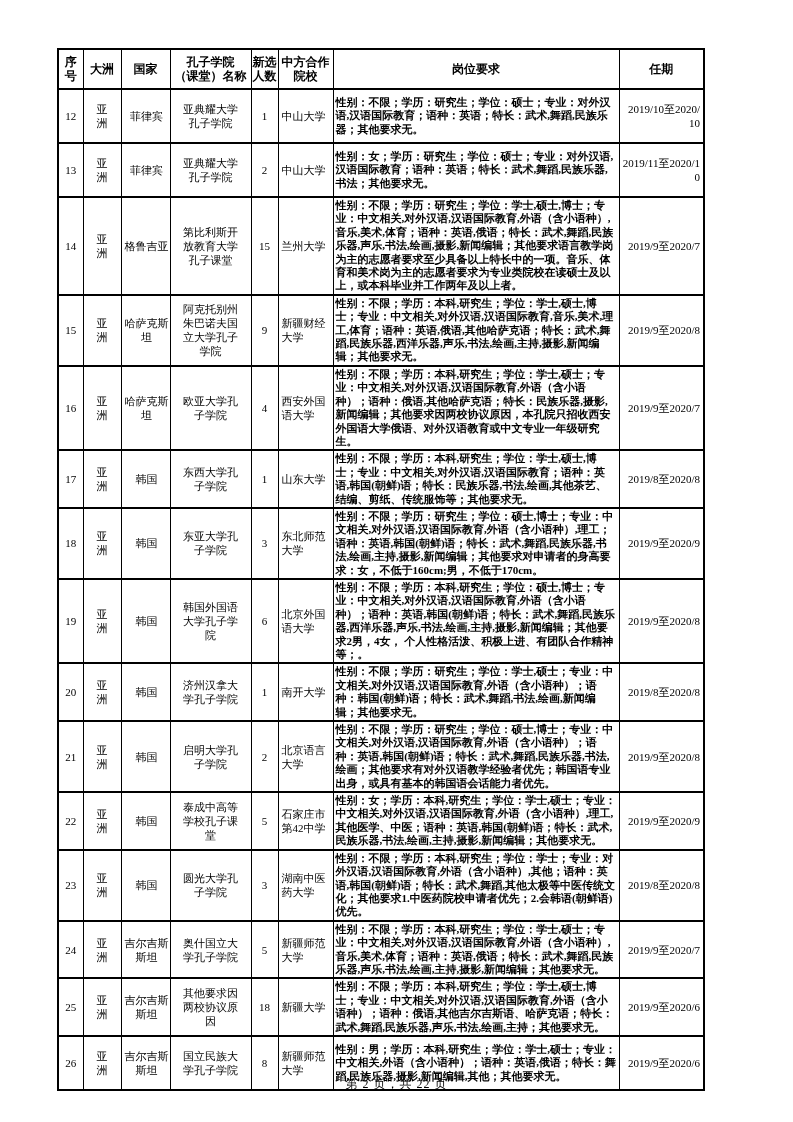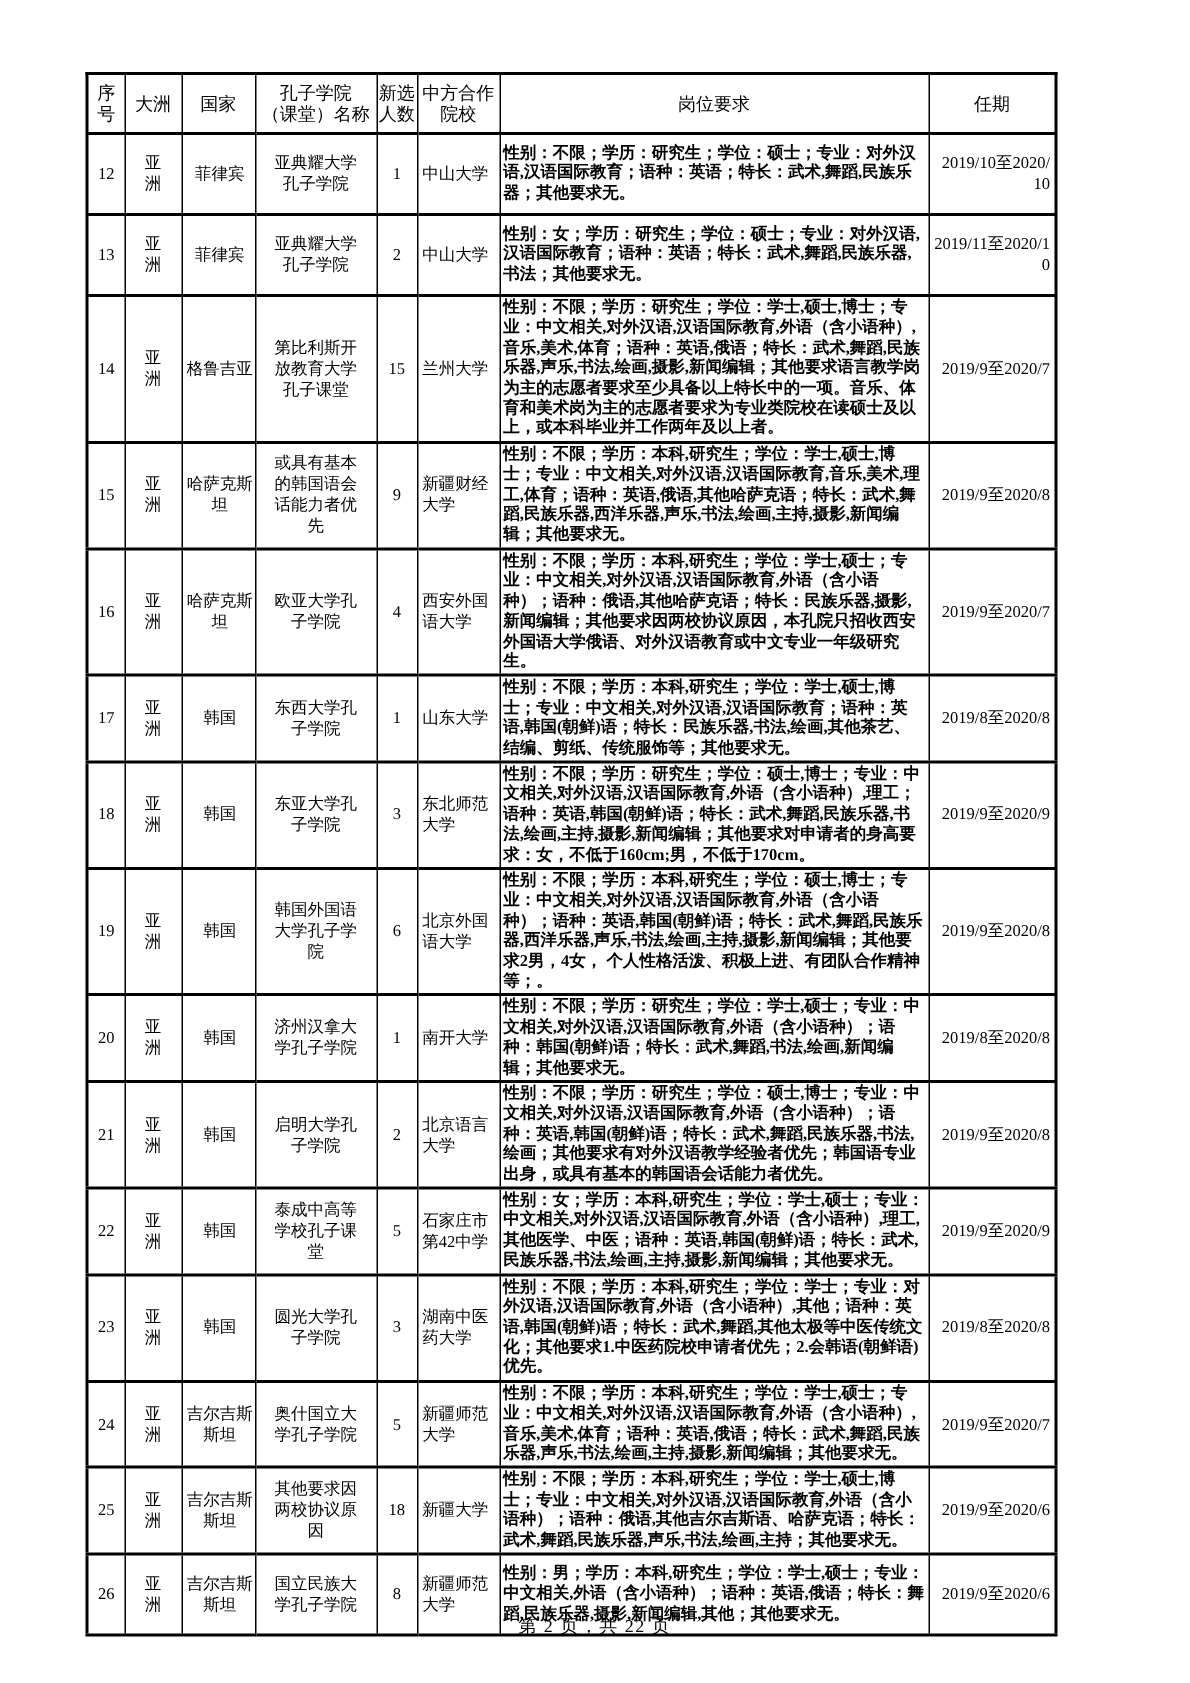--- a/index.html
+++ b/index.html
@@ -15,21 +15,21 @@
     border-collapse:collapse; table-layout:fixed;
     border:2px solid #000;
   }
   th, td {
     border:1px solid #000;
     border-bottom-width:2px;
     overflow:hidden;
     word-break:break-all;
   }
   th {
-    font-weight:normal; font-size:12px; line-height:14px;
+    font-weight:bold; font-size:12px; line-height:14px;
     white-space:pre-line; text-align:center; vertical-align:middle;
     padding:0; height:38px;
   }
   td {
     font-size:11px; line-height:14px; vertical-align:middle; padding:2px;
   }
   .c-no     { text-align:center; padding:0; }
   .c-cont   { text-align:center; padding:12px; }
   .c-country{ text-align:center; padding:1px 1px 1px 3px; }
   .c-inst   { text-align:center; padding:1px 10px; }
@@ -102,21 +102,21 @@
       <td class="c-inst">第比利斯开放教育大学孔子课堂</td>
       <td class="c-count">15</td>
       <td class="c-partner">兰州大学</td>
       <td class="c-req">性别：不限；学历：研究生；学位：学士,硕士,博士；专业：中文相关,对外汉语,汉语国际教育,外语（含小语种）,音乐,美术,体育；语种：英语,俄语；特长：武术,舞蹈,民族乐器,声乐,书法,绘画,摄影,新闻编辑；其他要求语言教学岗为主的志愿者要求至少具备以上特长中的一项。音乐、体育和美术岗为主的志愿者要求为专业类院校在读硕士及以上，或本科毕业并工作两年及以上者。</td>
       <td class="c-term">2019/9至2020/7</td>
     </tr>
         <tr>
       <td class="c-no">15</td>
       <td class="c-cont">亚洲</td>
       <td class="c-country">哈萨克斯坦</td>
-      <td class="c-inst">或具有基本的韩国语会话能力者优先</td>
+      <td class="c-inst">阿克托别州朱巴诺夫国立大学孔子学院</td>
       <td class="c-count">9</td>
       <td class="c-partner">新疆财经大学</td>
       <td class="c-req">性别：不限；学历：本科,研究生；学位：学士,硕士,博士；专业：中文相关,对外汉语,汉语国际教育,音乐,美术,理工,体育；语种：英语,俄语,其他哈萨克语；特长：武术,舞蹈,民族乐器,西洋乐器,声乐,书法,绘画,主持,摄影,新闻编辑；其他要求无。</td>
       <td class="c-term">2019/9至2020/8</td>
     </tr>
         <tr>
       <td class="c-no">16</td>
       <td class="c-cont">亚洲</td>
       <td class="c-country">哈萨克斯坦</td>
       <td class="c-inst">欧亚大学孔子学院</td>

